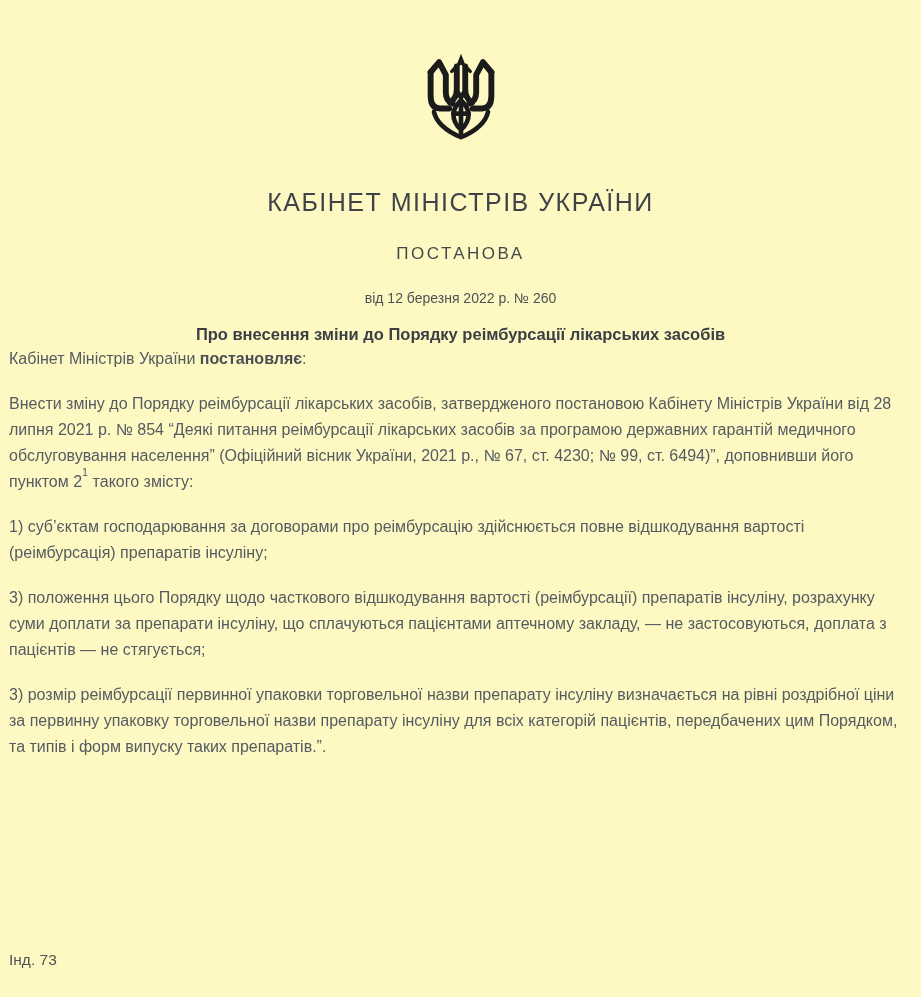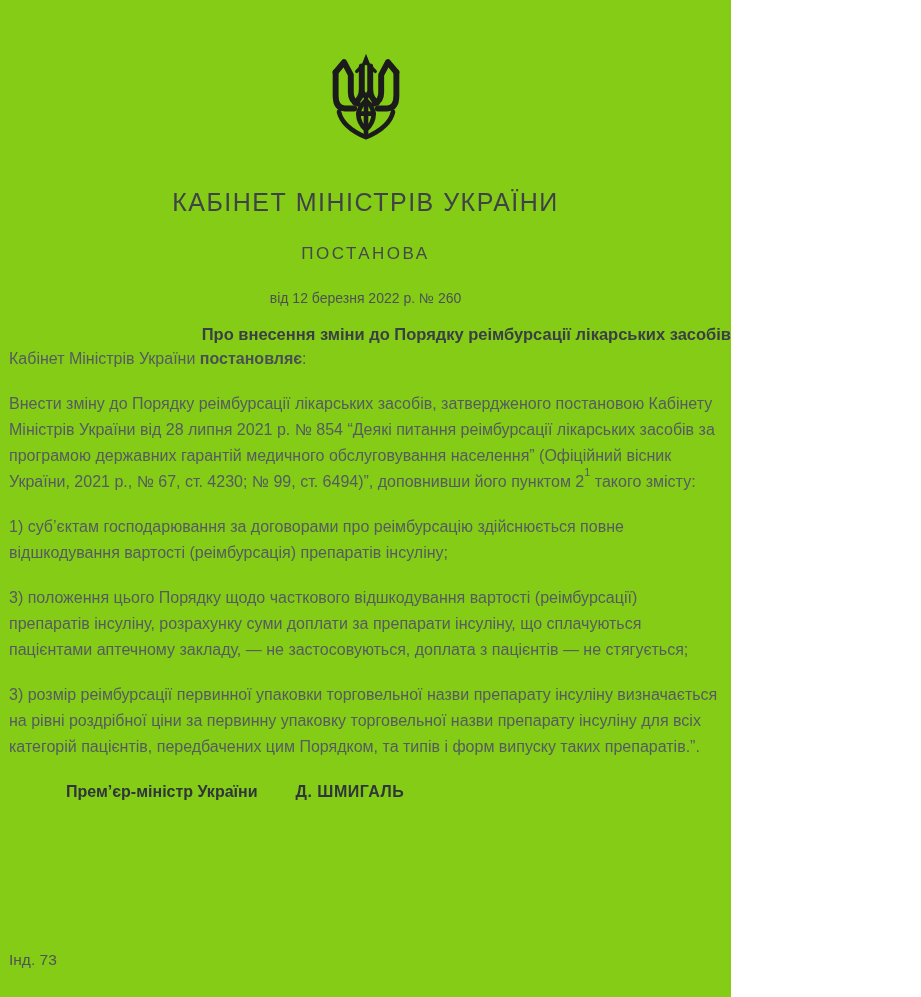--- a/index.html
+++ b/index.html
@@ -2,21 +2,21 @@
 <html lang="uk"><head>
 <meta charset="utf-8">
 <style>
   html, body { margin: 0; padding: 0; background: #ffffff; }
   body {
     width: 921px; height: 997px;
     font-family: "Liberation Sans", "DejaVu Sans", sans-serif;
     color: #555b61;
     -webkit-font-smoothing: antialiased;
   }
-  .page { position: relative; width: 731px; height: 997px; overflow: hidden; background: #84cc16; }
+  .page { position: relative; width: 921px; height: 997px; overflow: hidden; background: #fef9c3; }
 
   .emblem-wrap { padding-top: 52px; text-align: center; }
   .emblem-wrap svg { display: inline-block; }
 
   .org-name {
     margin: 34px 0 0; text-align: center;
     font-size: 25px; font-weight: 400; letter-spacing: 1.5px;
     color: #3f4347; line-height: 30px;
   }
   .doc-type {
@@ -26,21 +26,21 @@
   }
   .date-line {
     margin-top: 23px; text-align: center;
     font-size: 14px; color: #4c5156; line-height: 22px;
   }
   .city {
     margin-top: 20px; text-align: center;
     font-size: 16px; color: #4c5156; line-height: 20px;
   }
   .doc-title {
-    margin-top: 14px; text-align: right;
+    margin-top: 14px; text-align: center;
     font-size: 16.5px; font-weight: bold;
     color: #3a3f45; line-height: 23px;
   }
 
   .doc-body {
     padding: 0 10px 0 9px;
     font-size: 16px; line-height: 26px;
   }
   .doc-body p { margin: 0 0 19px; }
   .doc-body b { color: #494f55; }
@@ -112,21 +112,18 @@
 
     <p><span>Внести зміну до Порядку реімбурсації лікарських засобів, затвердженого постановою Кабінету Міністрів України від 28 липня 2021 р. № 854 “Деякі питання реімбурсації лікарських засобів за програмою державних гарантій медичного обслуговування населення” (Офіційний вісник України, 2021 р., № 67, ст. 4230; № 99, ст. 6494)”, доповнивши його пунктом 2</span><sup class="idx">1</sup><span> такого змісту:</span></p>
 
 
     <p>1) суб’єктам господарювання за договорами про реімбурсацію здійснюється повне відшкодування вартості (реімбурсація) препаратів інсуліну;</p>
 
     <p>3) положення цього Порядку щодо часткового відшкодування вартості (реімбурсації) препаратів інсуліну, розрахунку суми доплати за препарати інсуліну, що сплачуються пацієнтами аптечному закладу, — не застосовуються, доплата з пацієнтів — не стягується;</p>
 
     <p>3) розмір реімбурсації первинної упаковки торговельної назви препарату інсуліну визначається на рівні роздрібної ціни за первинну упаковку торговельної назви препарату інсуліну для всіх категорій пацієнтів, передбачених цим Порядком, та типів і форм випуску таких препаратів.”.</p>
 
-    <div class="signature">
-      <span class="sig-role">Прем’єр-міністр України</span><span class="sig-name">Д. ШМИГАЛЬ</span>
-    </div>
 
   </main>
 
   <div class="doc-footer">Інд. 73</div>
 
 </div>
 
 </body></html>

